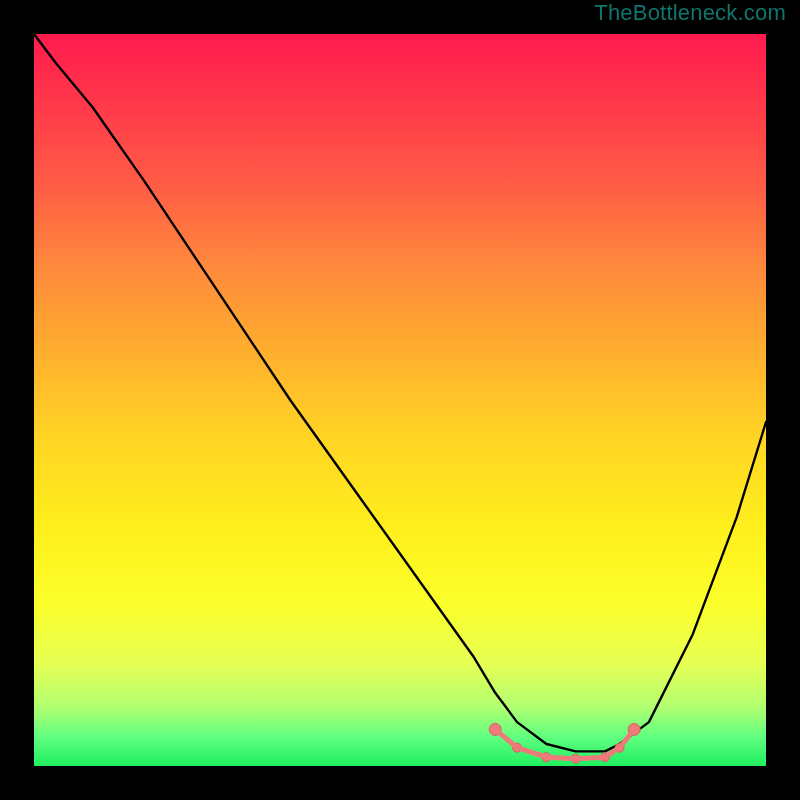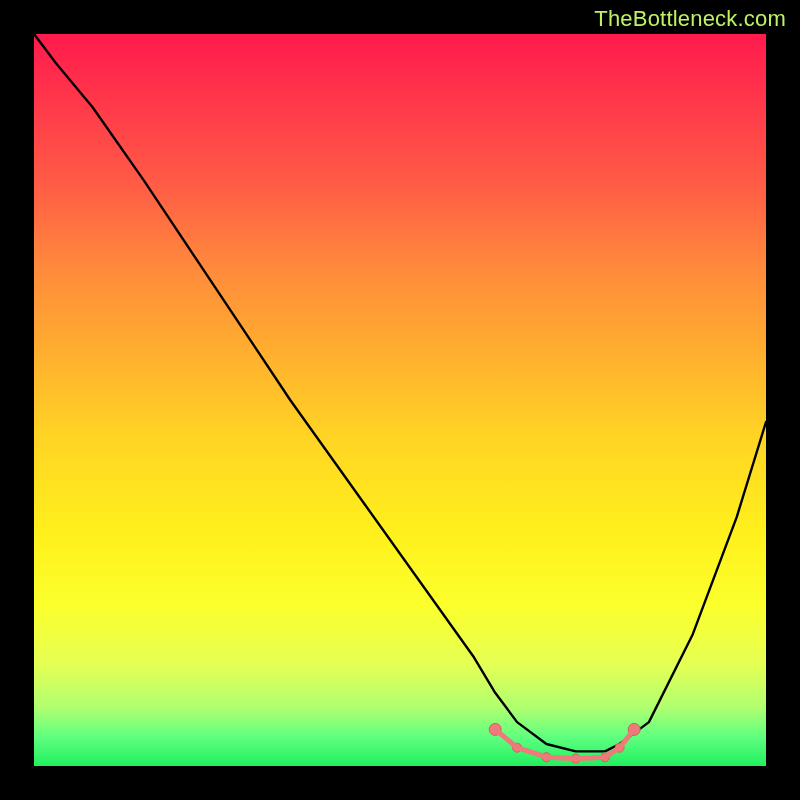--- a/index.html
+++ b/index.html
@@ -41,23 +41,23 @@
   svg.overlay {
     position: absolute;
     left: 34px;
     top: 34px;
     width: 732px;
     height: 732px;
     overflow: visible;
   }
   .watermark {
     position: absolute;
-    top: 6px;
+    top: 0;
     right: 14px;
-    color: #bef264;
+    color: #0f766e;
     font-size: 22px;
     font-weight: 500;
     letter-spacing: 0.2px;
   }
 </style>
 </head>
 <body>
 
 <div class="stage">
   <div class="plot-area"></div>

